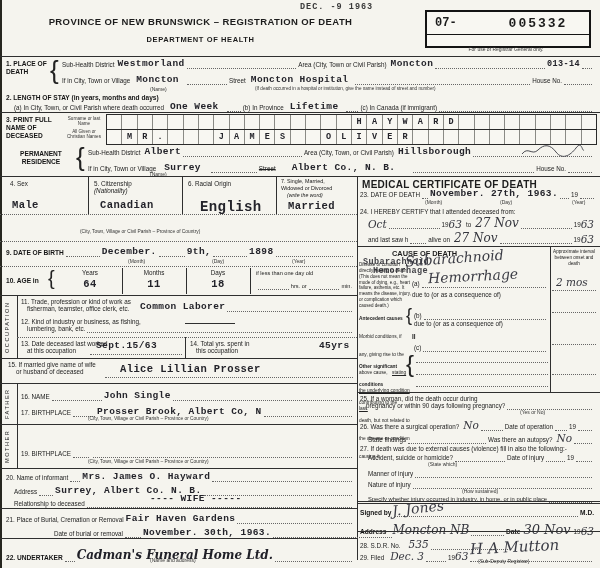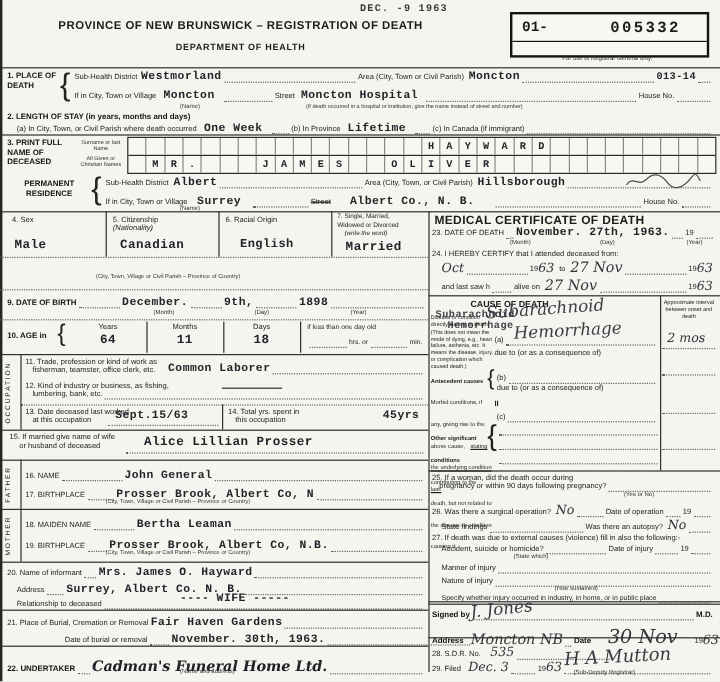--- a/index.html
+++ b/index.html
@@ -38,21 +38,21 @@
 <body>
 
 <div class="page">
   <div class="edge"></div>
 
   <div class="abs typed sm" style="left:300px;top:3px;letter-spacing:1px;color:#3a3a3a;">DEC. -9 1963</div>
   <div class="abs" style="left:28px;top:16px;width:345px;text-align:center;font-size:9.5px;font-weight:700;letter-spacing:.4px;">PROVINCE OF NEW BRUNSWICK – REGISTRATION OF DEATH</div>
   <div class="abs" style="left:28px;top:35px;width:345px;text-align:center;font-size:7.5px;font-weight:700;letter-spacing:.6px;">DEPARTMENT OF HEALTH</div>
   <div class="regbox">
     <div class="regrow">
-      <span style="width:52px;padding-left:8px;font-family:'Liberation Mono',monospace;font-size:12px;font-weight:700;">01-</span>
+      <span style="width:52px;padding-left:8px;font-family:'Liberation Mono',monospace;font-size:12px;font-weight:700;">07-</span>
       <span style="flex:1;text-align:center;font-family:'Liberation Mono',monospace;font-size:13px;font-weight:700;letter-spacing:2px;">005332</span>
     </div>
     <div class="regempty"></div>
   </div>
   <div class="abs cap" style="left:425px;top:46px;width:162px;text-align:center;">For use of Registrar General only.</div>
 
   <div class="hline" style="left:0;top:56px;width:600px;"></div>
 
   <div class="abs lblb" style="left:6px;top:60px;width:46px;white-space:normal;">
     <span>1.</span>
@@ -199,21 +199,21 @@
 
   <div class="vline" style="left:88px;top:176px;height:38px;"></div>
   <div class="vline" style="left:182px;top:176px;height:38px;"></div>
   <div class="vline" style="left:276px;top:176px;height:38px;"></div>
   <div class="abs lbl" style="left:10px;top:180px;">4. Sex</div>
   <div class="abs typed" style="left:12px;top:200px;font-size:10.5px;">Male</div>
   <div class="abs lbl" style="left:94px;top:180px;">5. Citizenship</div>
   <div class="abs lbl" style="left:94px;top:187px;font-style:italic;">(Nationality)</div>
   <div class="abs typed" style="left:100px;top:200px;font-size:10.5px;">Canadian</div>
   <div class="abs lbl" style="left:188px;top:180px;">6. Racial Origin</div>
-  <div class="abs typed" style="left:200px;top:200px;font-size:10px;">English</div>
+  <div class="abs typed" style="left:200px;top:200px;font-size:14px;">English</div>
   <div class="abs lbl" style="left:281px;top:178px;font-size:5.4px;">7. Single, Married,</div>
   <div class="abs lbl" style="left:281px;top:185px;font-size:5.4px;">Widowed or Divorced</div>
   <div class="abs lbl" style="left:287px;top:192px;font-size:5.2px;font-style:italic;">(write the word)</div>
   <div class="abs typed" style="left:288px;top:201px;font-size:10.5px;">Married</div>
   <div class="hdot" style="left:0;top:214px;width:357px;"></div>
 
   <div class="abs cap" style="left:80px;top:229px;font-size:4.8px;">(City, Town, Village or Civil Parish – Province of Country)</div>
   <div class="hdot" style="left:0;top:241px;width:357px;"></div>
 
   <div class="row" style="left:6px;top:247px;width:349px;">
@@ -280,44 +280,37 @@
   <div class="abs lbl" style="left:16px;top:368px;">or husband of deceased</div>
   <div class="abs typed" style="left:120px;top:364px;font-size:10.5px;">Alice Lillian Prosser</div>
   <div class="hdot" style="left:105px;top:377px;width:248px;"></div>
   <div class="hline" style="left:0;top:383px;width:357px;"></div>
 
   <div class="vert" style="left:4px;top:387px;height:34px;">FATHER</div>
   <div class="vline" style="left:17px;top:383px;height:41px;"></div>
   <div class="row" style="left:21px;top:391px;width:333px;">
     <span class="lbl">16. NAME</span>
     <span class="fill s" style="width:50px;"></span>
-    <span class="typed">John General</span>
+    <span class="typed">John Single</span>
     <span class="fill"></span>
   </div>
   <div class="row" style="left:21px;top:407px;width:333px;">
     <span class="lbl">17. BIRTHPLACE</span>
     <span class="fill s" style="width:22px;"></span>
     <span class="typed">Prosser Brook, Albert Co, N</span>
     <span class="fill"></span>
   </div>
   <div class="abs cap" style="left:88px;top:416px;font-size:4.8px;">(City, Town, Village or Civil Parish – Province or Country)</div>
   <div class="hline" style="left:0;top:424px;width:357px;"></div>
 
   <div class="vert" style="left:4px;top:428px;height:36px;">MOTHER</div>
   <div class="vline" style="left:17px;top:424px;height:44px;"></div>
-  <div class="row" style="left:21px;top:432px;width:333px;">
-    <span class="lbl">18. MAIDEN NAME</span>
-    <span class="fill s" style="width:34px;"></span>
-    <span class="typed">Bertha Leaman</span>
-    <span class="fill"></span>
-  </div>
   <div class="row" style="left:21px;top:450px;width:333px;">
     <span class="lbl">19. BIRTHPLACE</span>
     <span class="fill s" style="width:16px;"></span>
-    <span class="typed">Prosser Brook, Albert Co, N.B.</span>
     <span class="fill"></span>
   </div>
   <div class="abs cap" style="left:88px;top:459px;font-size:4.8px;">(City, Town, Village or Civil Parish – Province or Country)</div>
   <div class="hline" style="left:0;top:468px;width:357px;"></div>
 
   <div class="row" style="left:14px;top:486px;width:340px;">
     <span class="lbl">Address</span>
     <span class="fill s" style="width:14px;"></span>
     <span class="typed">Surrey, Albert Co. N. B.</span>
     <span class="fill"></span>
@@ -489,21 +482,21 @@
   <div class="row" style="left:360px;top:509px;width:234px;">
     <span class="lblb">Signed by</span>
     <span class="fill"></span>
     <span class="lblb">M.D.</span>
   </div>
   <div class="row" style="left:360px;top:523px;width:234px;">
     <span class="lblb">Address</span>
     <span class="hw" style="margin-left:6px;font-size:12px;">Moncton NB</span>
     <span class="fill"></span>
     <span class="lblb">Date</span>
-    <span class="hw" style="margin:0 14px;font-size:16px;">30 Nov</span>
+    <span class="hw" style="margin:0 3px;font-size:13px;">30 Nov</span>
     <span class="lbl">19</span>
     <span class="hw">63</span>
   </div>
   <div class="hline" style="left:357px;top:531px;width:243px;"></div>
 
   <div class="row" style="left:360px;top:539px;width:150px;">
     <span class="lbl">28. S.D.R. No.</span>
     <span class="hw" style="margin-left:8px;">535</span>
     <span class="fill"></span>
   </div>

